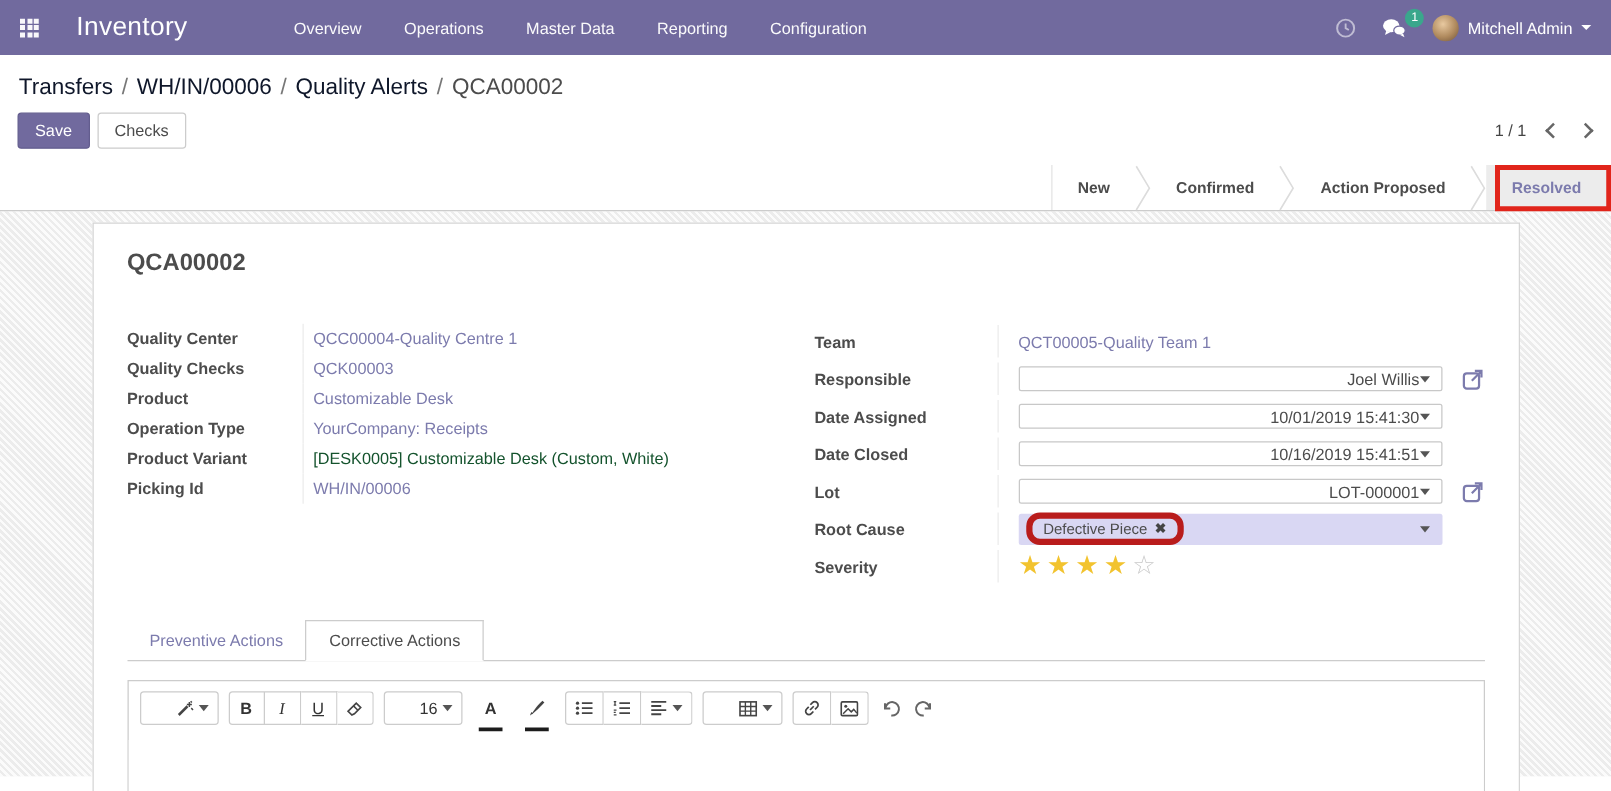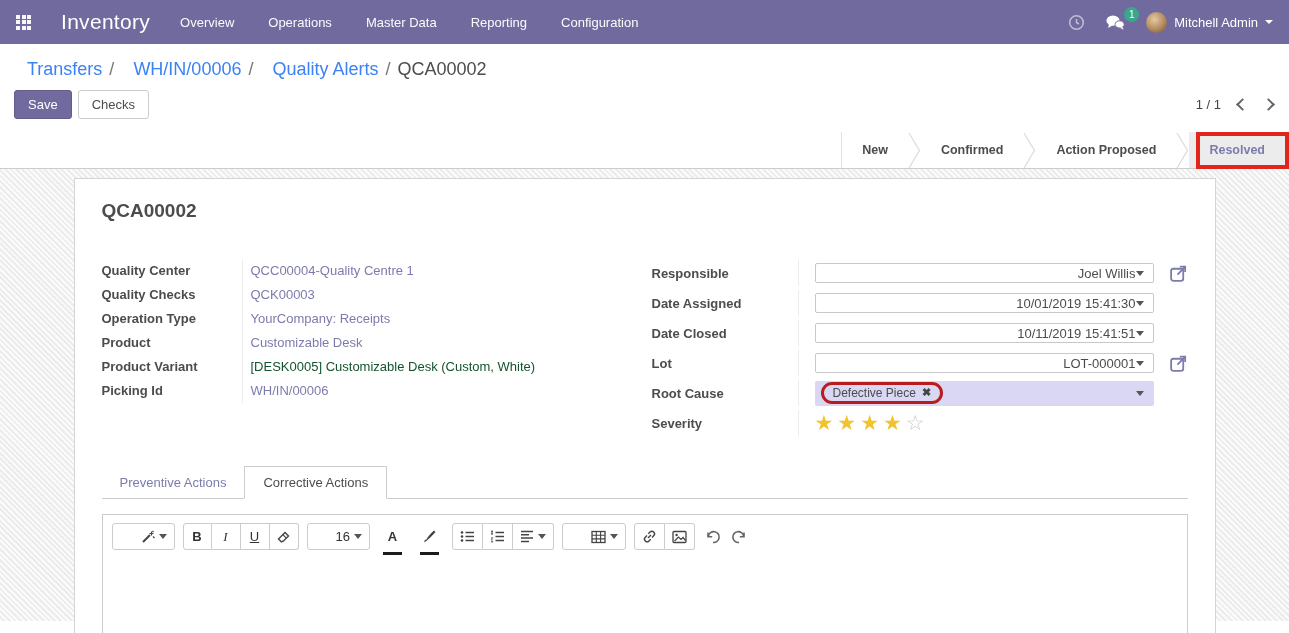--- a/index.html
+++ b/index.html
@@ -7,37 +7,37 @@
     font-family:"Liberation Sans", sans-serif; background:#fff; }
 
   
   .navbar { height:44px; background:#716a9e; display:flex; align-items:center;
     padding:0 16px; color:#fff; }
   .apps-icon { width:15px; height:15px; display:grid;
     grid-template-columns:repeat(3,4px); grid-template-rows:repeat(3,4px);
     gap:1.5px; cursor:pointer; }
   .apps-icon span { background:#fff; opacity:.95; }
   .brand { font-size:21px; margin-left:30px; letter-spacing:.3px; cursor:pointer; }
-  .menus { display:flex; margin-left:30px; gap:34px; font-size:13px; }
+  .menus { display:flex; margin-left:85px; gap:34px; font-size:13px; }
   .menus .menu { cursor:pointer; opacity:.97; }
   .nav-right { margin-left:auto; display:flex; align-items:center; gap:20px; }
   .icon-btn { position:relative; display:flex; align-items:center; cursor:pointer; }
   .badge { position:absolute; top:-7px; right:-13px; min-width:15px; height:15px;
     background:#3aa78c; border-radius:8px; color:#fff; font-size:10px;
     display:flex; align-items:center; justify-content:center; padding:0 4px; }
   .user-menu { display:flex; align-items:center; gap:7px; cursor:pointer; font-size:13px; }
   .avatar { width:21px; height:21px; border-radius:50%;
     background:radial-gradient(circle at 40% 35%, #e8c9a0 0%, #b08a5e 55%, #6d5138 100%); }
   .caret-down-w { width:0; height:0; border-left:4px solid transparent;
     border-right:4px solid transparent; border-top:4px solid #fff; }
 
   
   .controlpanel { background:#fff; }
   .breadcrumb { padding:15px 0 0 15px; font-size:18px; color:#4c4c4c; }
-  .breadcrumb a { color:#3b82f6; text-decoration:none; cursor:pointer;margin-left:12px; }
+  .breadcrumb a { color:#0f172a; text-decoration:none; cursor:pointer; }
   .breadcrumb .sep { color:#777; margin:0 7px; }
   .cp-bottom { display:flex; align-items:center; padding:10px 16px 13px 14px; }
   .btn { height:29px; padding:0 13px; font-size:13px; border-radius:3px; cursor:pointer;
     font-family:"Liberation Sans",sans-serif; }
   .btn-save { background:#716a9e; border:1px solid #635d8e; color:#fff; }
   .btn-discard { background:#fff; border:1px solid #ccc; color:#4c4c4c; margin-left:6px; }
   .pager { margin-left:auto; display:flex; align-items:center; gap:17px;
     font-size:13px; color:#444; }
   .chv { width:9px; height:9px; border-top:2px solid #666; border-right:2px solid #666;
     display:inline-block; cursor:pointer; }
@@ -77,21 +77,21 @@
   .rlink { color:#7c7bad; cursor:pointer; }
   .oinput { height:20px; width:100%; border:1px solid #c8c8c8; border-radius:2px;
     background:#fff; display:flex; align-items:center; justify-content:flex-end;
     padding:0 9px; color:#4c4c4c; cursor:pointer; }
   .caret-down { width:0; height:0; border-left:4px solid transparent;
     border-right:4px solid transparent; border-top:5px solid #555; }
   .ext-cell { display:flex; justify-content:flex-end; cursor:pointer; }
   .tags-input { height:25px; width:100%; background:#d9d7f3; border-radius:2px;
     display:flex; align-items:center; justify-content:space-between; padding:0 10px 0 6px;
     cursor:pointer; }
-  .tag-pill { border:3px solid #b91c1c; border-radius:11px; padding:1px 9px;
+  .tag-pill { border:5px solid #b91c1c; border-radius:11px; padding:1px 9px;
     font-size:12px; color:#4c4c4c; display:flex; align-items:flex-start; gap:6px;
     background:transparent; }
   .tag-x { font-weight:bold; color:#444; font-size:11px; cursor:pointer; }
   .stars { display:flex; gap:4px; font-size:21px; line-height:22px; }
   .star { color:#c9c9c9; cursor:pointer; }
   .star.filled { color:#f2c32f; }
 
   
   .tabs { display:flex; margin-top:27px; border-bottom:1px solid #ccc; height:33px; }
   .tab { padding:0 18px; display:flex; align-items:center; font-size:13px; cursor:pointer; }
@@ -209,38 +209,45 @@
       <div>
         <div class="frow">
           <span class="flabel">Quality Center</span>
           <span class="fvalue">QCC00004-Quality Centre 1</span>
         </div>
         <div class="frow">
           <span class="flabel">Quality Checks</span>
           <span class="fvalue">QCK00003</span>
         </div>
         <div class="frow">
+          <span class="flabel">Product</span>
+          <span class="fvalue">Customizable Desk</span>
+        </div>
+        <div class="frow">
           <span class="flabel">Operation Type</span>
           <span class="fvalue">YourCompany: Receipts</span>
         </div>
         <div class="frow">
-          <span class="flabel">Product</span>
-          <span class="fvalue">Customizable Desk</span>
-        </div>
-        <div class="frow">
           <span class="flabel">Product Variant</span>
           <span class="fvalue plain">[DESK0005] Customizable Desk (Custom, White)</span>
         </div>
         <div class="frow">
           <span class="flabel">Picking Id</span>
           <span class="fvalue">WH/IN/00006</span>
         </div>
       </div>
 
       <div>
+        <div class="rrow">
+          <span class="rlabel">Team</span>
+          <span class="rvalcell">
+              <span class="rlink">QCT00005-Quality Team 1</span>
+            </span>
+          <span></span>
+        </div>
         <div class="rrow">
           <span class="rlabel">Responsible</span>
           <span class="rvalcell">
             <div class="oinput">
               <span>Joel Willis</span>
               <span class="caret-down"></span>
             </div>
           </span>
           <span class="ext-cell">
             <svg width="19" height="19" viewBox="0 0 18 18">
@@ -256,21 +263,21 @@
               <span>10/01/2019 15:41:30</span>
               <span class="caret-down"></span>
             </div>
           </span>
           <span></span>
         </div>
         <div class="rrow">
           <span class="rlabel">Date Closed</span>
           <span class="rvalcell">
             <div class="oinput">
-              <span>10/11/2019 15:41:51</span>
+              <span>10/16/2019 15:41:51</span>
               <span class="caret-down"></span>
             </div>
           </span>
           <span></span>
         </div>
         <div class="rrow">
           <span class="rlabel">Lot</span>
           <span class="rvalcell">
             <div class="oinput">
               <span>LOT-000001</span>

